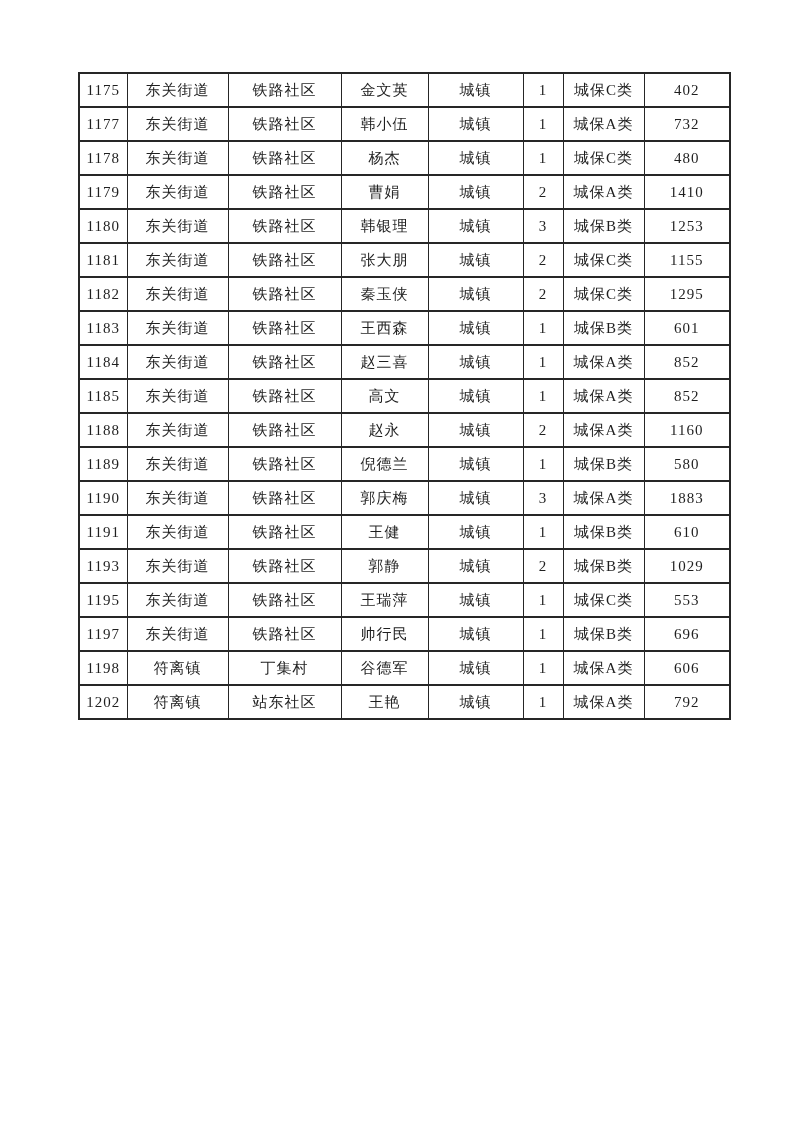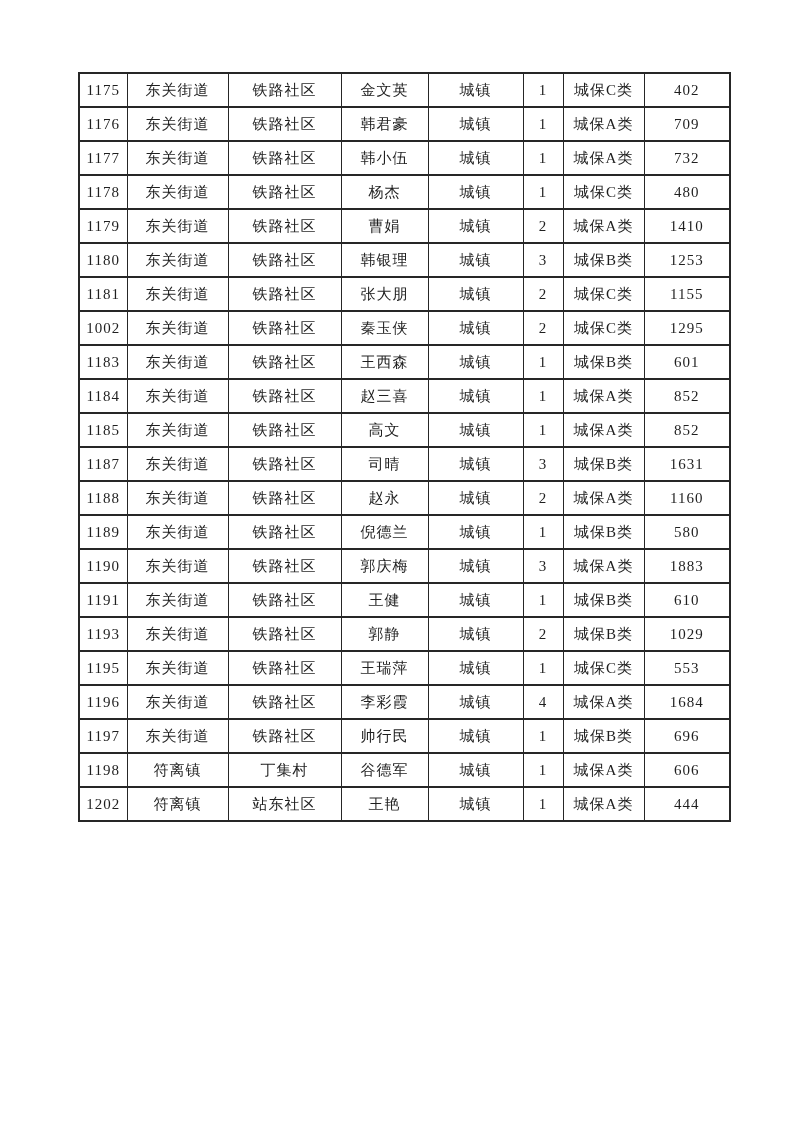--- a/index.html
+++ b/index.html
@@ -68,30 +68,20 @@
     <td>1175</td>
     <td>东关街道</td>
     <td>铁路社区</td>
     <td>金文英</td>
     <td>城镇</td>
     <td>1</td>
     <td>城保C类</td>
     <td>402</td>
   </tr>
         <tr>
-    <td>1176</td>
-    <td>东关街道</td>
-    <td>铁路社区</td>
-    <td>韩君豪</td>
-    <td>城镇</td>
-    <td>1</td>
-    <td>城保A类</td>
-    <td>709</td>
-  </tr>
-        <tr>
     <td>1177</td>
     <td>东关街道</td>
     <td>铁路社区</td>
     <td>韩小伍</td>
     <td>城镇</td>
     <td>1</td>
     <td>城保A类</td>
     <td>732</td>
   </tr>
         <tr>
@@ -128,21 +118,21 @@
     <td>1181</td>
     <td>东关街道</td>
     <td>铁路社区</td>
     <td>张大朋</td>
     <td>城镇</td>
     <td>2</td>
     <td>城保C类</td>
     <td>1155</td>
   </tr>
         <tr>
-    <td>1002</td>
+    <td>1182</td>
     <td>东关街道</td>
     <td>铁路社区</td>
     <td>秦玉侠</td>
     <td>城镇</td>
     <td>2</td>
     <td>城保C类</td>
     <td>1295</td>
   </tr>
         <tr>
     <td>1183</td>
@@ -168,56 +158,46 @@
     <td>1185</td>
     <td>东关街道</td>
     <td>铁路社区</td>
     <td>高文</td>
     <td>城镇</td>
     <td>1</td>
     <td>城保A类</td>
     <td>852</td>
   </tr>
         <tr>
-    <td>1187</td>
-    <td>东关街道</td>
-    <td>铁路社区</td>
-    <td>司晴</td>
+    <td>1188</td>
+    <td>东关街道</td>
+    <td>铁路社区</td>
+    <td>赵永</td>
+    <td>城镇</td>
+    <td>2</td>
+    <td>城保A类</td>
+    <td>1160</td>
+  </tr>
+        <tr>
+    <td>1189</td>
+    <td>东关街道</td>
+    <td>铁路社区</td>
+    <td>倪德兰</td>
+    <td>城镇</td>
+    <td>1</td>
+    <td>城保B类</td>
+    <td>580</td>
+  </tr>
+        <tr>
+    <td>1190</td>
+    <td>东关街道</td>
+    <td>铁路社区</td>
+    <td>郭庆梅</td>
     <td>城镇</td>
     <td>3</td>
-    <td>城保B类</td>
-    <td>1631</td>
-  </tr>
-        <tr>
-    <td>1188</td>
-    <td>东关街道</td>
-    <td>铁路社区</td>
-    <td>赵永</td>
-    <td>城镇</td>
-    <td>2</td>
-    <td>城保A类</td>
-    <td>1160</td>
-  </tr>
-        <tr>
-    <td>1189</td>
-    <td>东关街道</td>
-    <td>铁路社区</td>
-    <td>倪德兰</td>
-    <td>城镇</td>
-    <td>1</td>
-    <td>城保B类</td>
-    <td>580</td>
-  </tr>
-        <tr>
-    <td>1190</td>
-    <td>东关街道</td>
-    <td>铁路社区</td>
-    <td>郭庆梅</td>
-    <td>城镇</td>
-    <td>3</td>
     <td>城保A类</td>
     <td>1883</td>
   </tr>
         <tr>
     <td>1191</td>
     <td>东关街道</td>
     <td>铁路社区</td>
     <td>王健</td>
     <td>城镇</td>
     <td>1</td>
@@ -236,30 +216,20 @@
   </tr>
         <tr>
     <td>1195</td>
     <td>东关街道</td>
     <td>铁路社区</td>
     <td>王瑞萍</td>
     <td>城镇</td>
     <td>1</td>
     <td>城保C类</td>
     <td>553</td>
-  </tr>
-        <tr>
-    <td>1196</td>
-    <td>东关街道</td>
-    <td>铁路社区</td>
-    <td>李彩霞</td>
-    <td>城镇</td>
-    <td>4</td>
-    <td>城保A类</td>
-    <td>1684</td>
   </tr>
         <tr>
     <td>1197</td>
     <td>东关街道</td>
     <td>铁路社区</td>
     <td>帅行民</td>
     <td>城镇</td>
     <td>1</td>
     <td>城保B类</td>
     <td>696</td>
@@ -275,17 +245,17 @@
     <td>606</td>
   </tr>
         <tr>
     <td>1202</td>
     <td>符离镇</td>
     <td>站东社区</td>
     <td>王艳</td>
     <td>城镇</td>
     <td>1</td>
     <td>城保A类</td>
-    <td>444</td>
+    <td>792</td>
   </tr>
       </tbody>
   </table>
 </div>
 
 </body></html>

